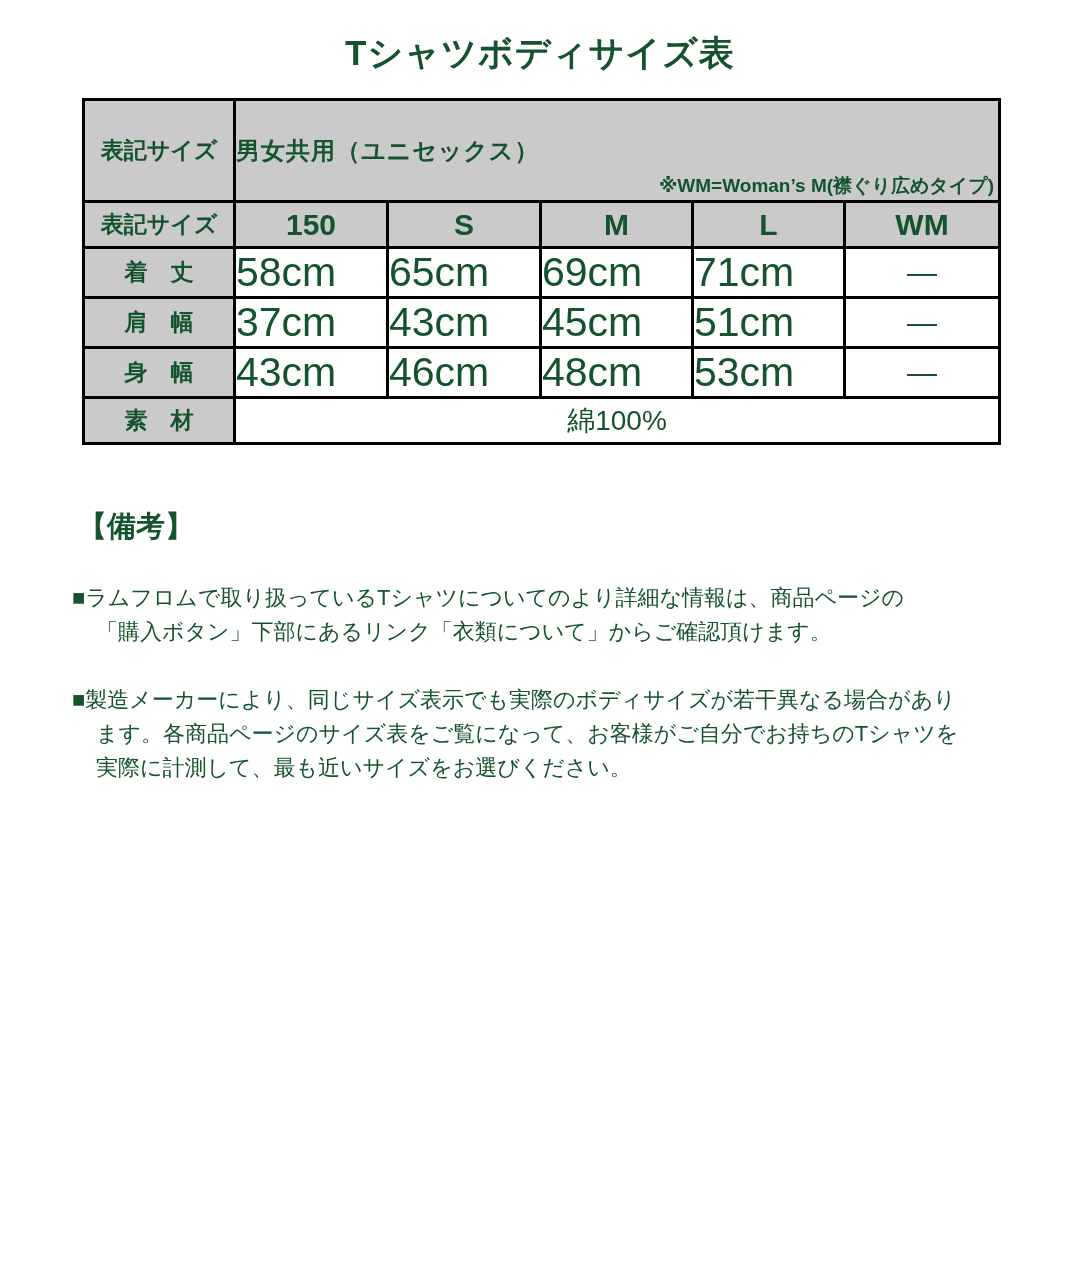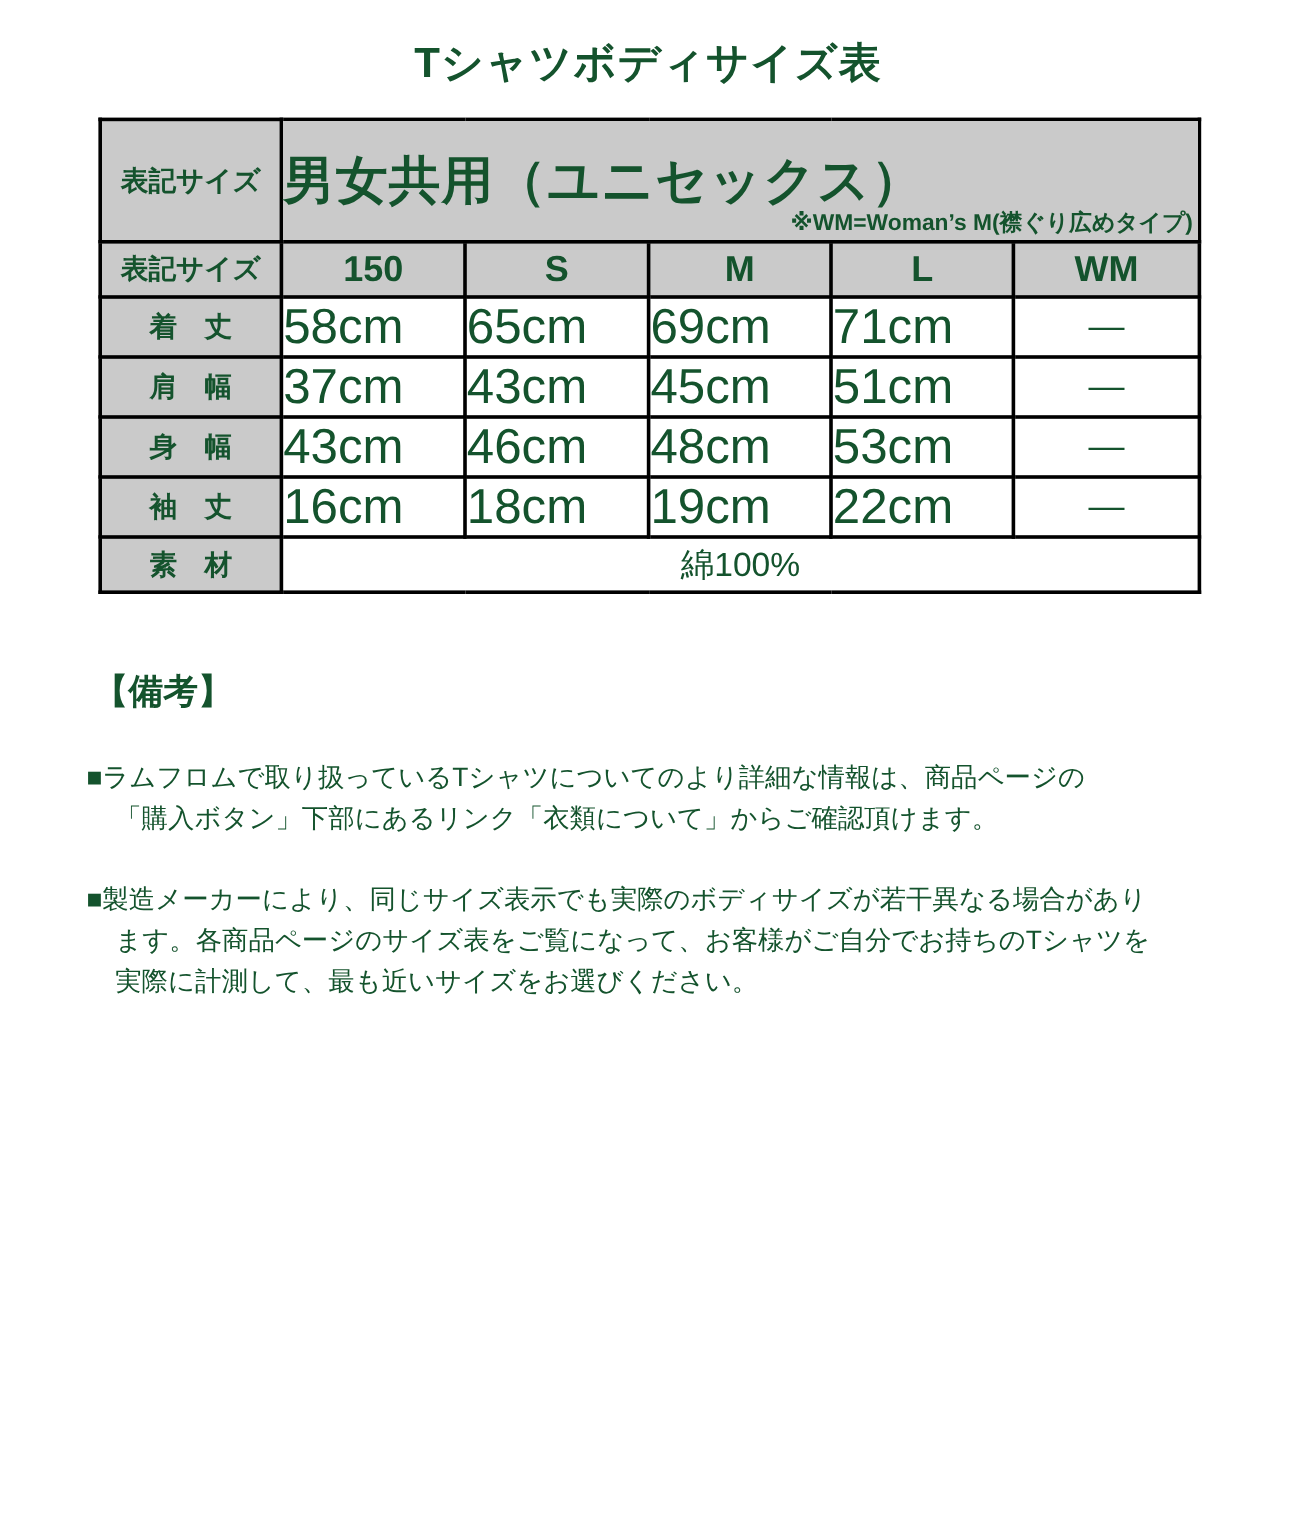--- a/index.html
+++ b/index.html
@@ -46,21 +46,21 @@
   }
   tr.row-bodytype { height: 102px; }
   tr.row-common { height: 46px; }
 
   td.bodytype-cell {
     background: #cacaca;
     position: relative;
     padding-left: 18px;
   }
   .bodytype-value {
-    font-size: 43px;
+    font-size: 24px;
     font-weight: bold;
     letter-spacing: 1px;
   }
   .wm-note {
     position: absolute;
     right: 4px;
     bottom: 1px;
     font-size: 19px;
     font-weight: bold;
     white-space: nowrap;
@@ -164,28 +164,20 @@
 
     <tr class="row-common">
       <th class="measure-label">身　幅</th>
       <td class="num">43cm</td>
       <td class="num">46cm</td>
       <td class="num">48cm</td>
       <td class="num">53cm</td>
       <td class="dash">—</td>
     </tr>
 
-    <tr class="row-common">
-      <th class="measure-label">袖　丈</th>
-      <td class="num">16cm</td>
-      <td class="num">18cm</td>
-      <td class="num">19cm</td>
-      <td class="num">22cm</td>
-      <td class="dash">—</td>
-    </tr>
 
     <tr class="row-common">
       <th class="measure-label">素　材</th>
       <td class="material-cell" colspan="5">綿100%</td>
     </tr>
   </tbody>
     </table>
 
   <div class="remarks">
     <p class="remarks-heading">【備考】</p>

